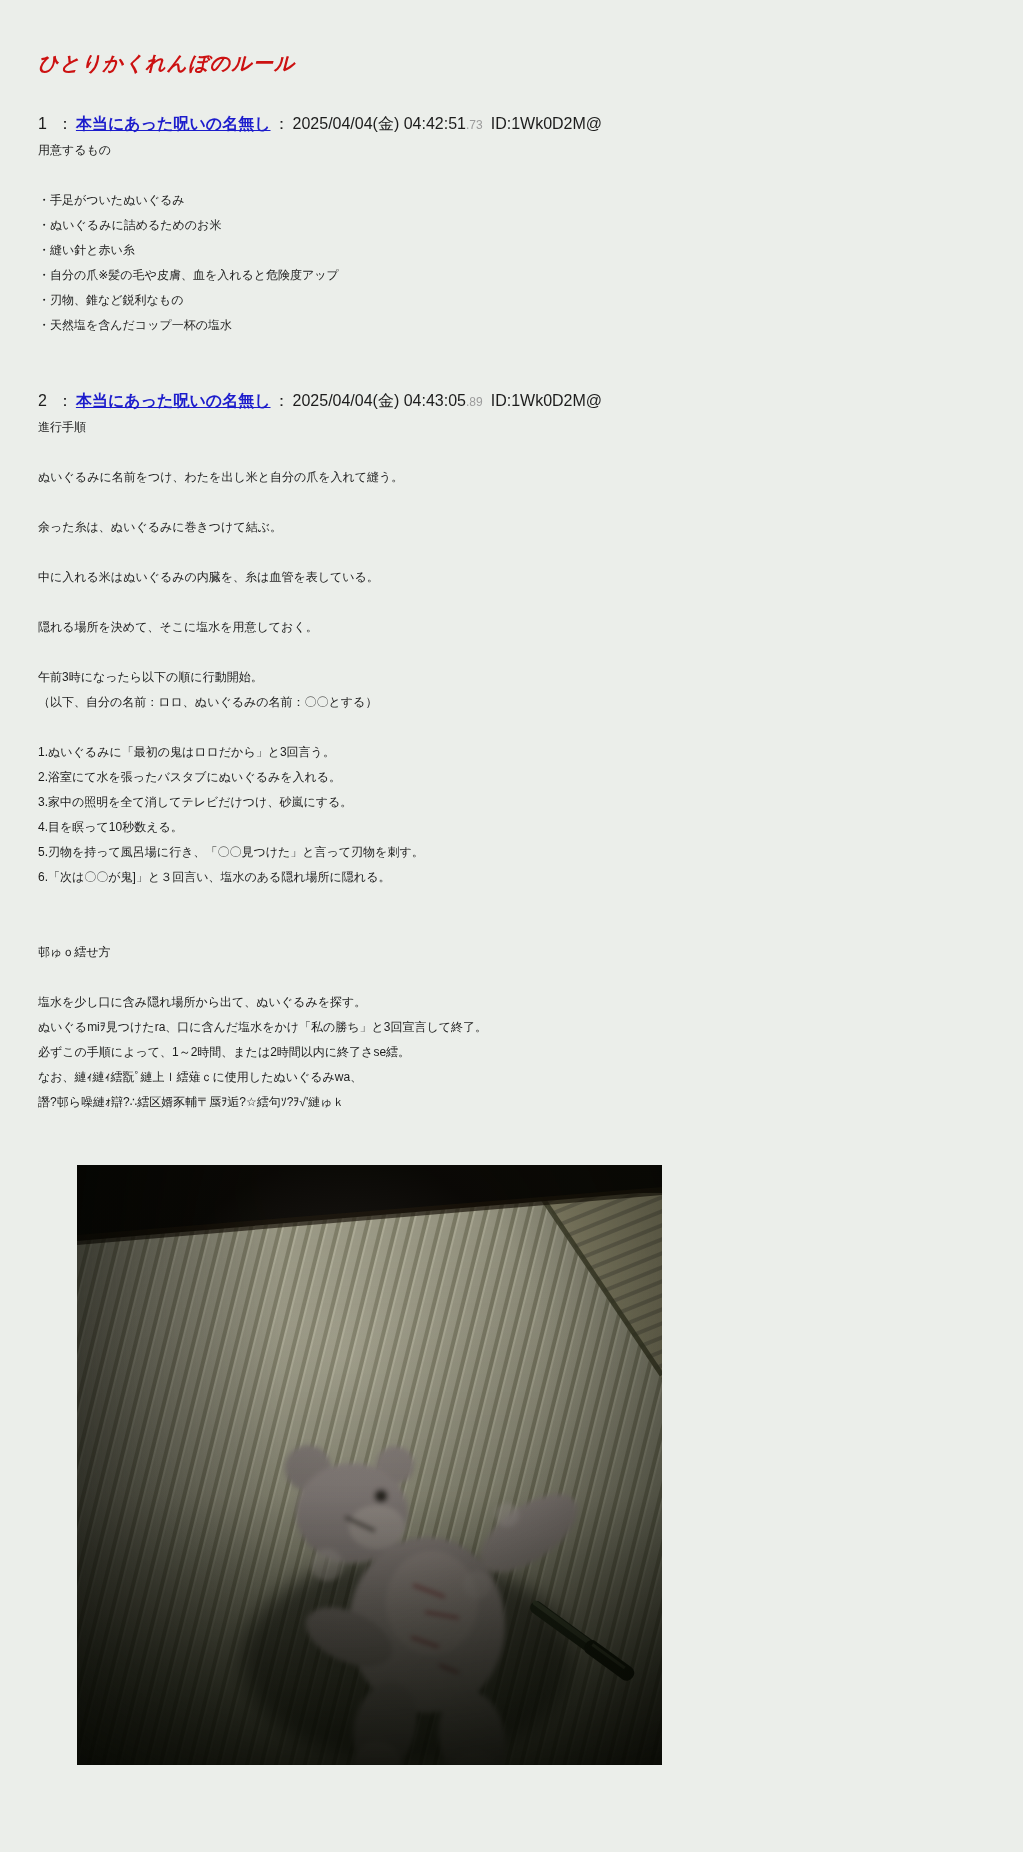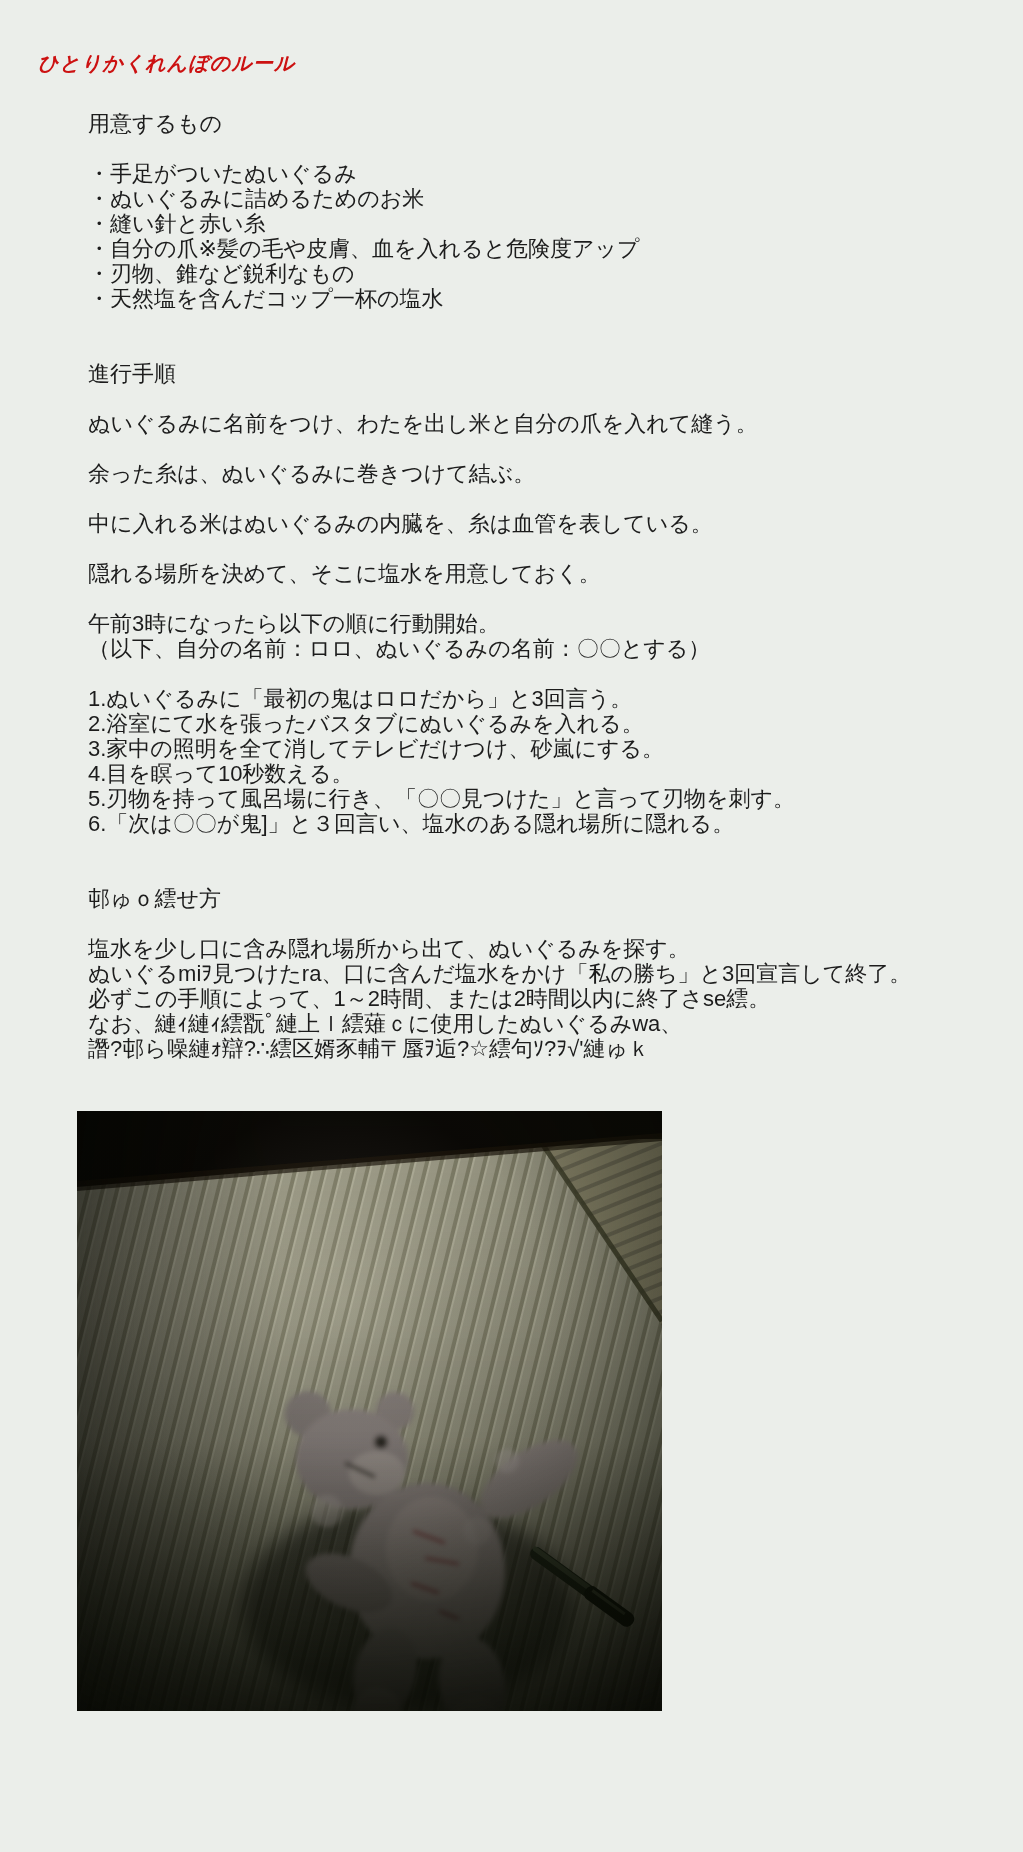--- a/index.html
+++ b/index.html
@@ -18,46 +18,48 @@
   .post-header{font-size:16px;line-height:25px;white-space:pre-wrap}
   .post-num{margin-right:7px}
   .post-sep{margin:0 3px}
   .poster-name{
     color:var(--link-blue,#1c1ccc);
     font-weight:bold;text-decoration:underline;cursor:pointer;
   }
   .ms{color:var(--ms-gray,#9b9b9b);font-size:12px}
   .post-id{margin-left:8px}
   .post-body{
-    font-size:22px;line-height:25px;margin-left:50px;white-space:pre-line;
+    font-size:12px;line-height:25px;white-space:pre-line;
   }
   .photo-wrap{
     margin:40px 0 0 39px;width:585px;height:600px;line-height:0;cursor:pointer;
   }
   .photo-wrap svg{display:block}
 </style>
 </head>
 <body>
 
 <div class="content">
 
   <h1 class="thread-title">ひとりかくれんぼのルール</h1>
 
   <div class="post">
+    <div class="post-header"><span class="post-num">1</span><span class="post-sep">：</span><a class="poster-name">本当にあった呪いの名無し</a><span class="post-sep">：</span><span>2025/04/04(金) 04:42:51</span><span class="ms">.73</span><span class="post-id">ID:1Wk0D2M@</span></div>
     <div class="post-body">用意するもの
 
 ・手足がついたぬいぐるみ
 ・ぬいぐるみに詰めるためのお米
 ・縫い針と赤い糸
 ・自分の爪※髪の毛や皮膚、血を入れると危険度アップ
 ・刃物、錐など鋭利なもの
 ・天然塩を含んだコップ一杯の塩水</div>
   </div>
 
   <div class="post">
+    <div class="post-header"><span class="post-num">2</span><span class="post-sep">：</span><a class="poster-name">本当にあった呪いの名無し</a><span class="post-sep">：</span><span>2025/04/04(金) 04:43:05</span><span class="ms">.89</span><span class="post-id">ID:1Wk0D2M@</span></div>
     <div class="post-body">進行手順
 
 ぬいぐるみに名前をつけ、わたを出し米と自分の爪を入れて縫う。
 
 余った糸は、ぬいぐるみに巻きつけて結ぶ。
 
 中に入れる米はぬいぐるみの内臓を、糸は血管を表している。
 
 隠れる場所を決めて、そこに塩水を用意しておく。
 

